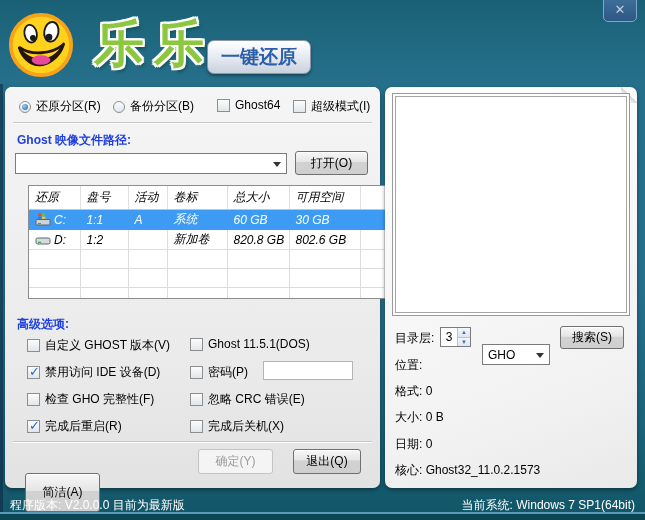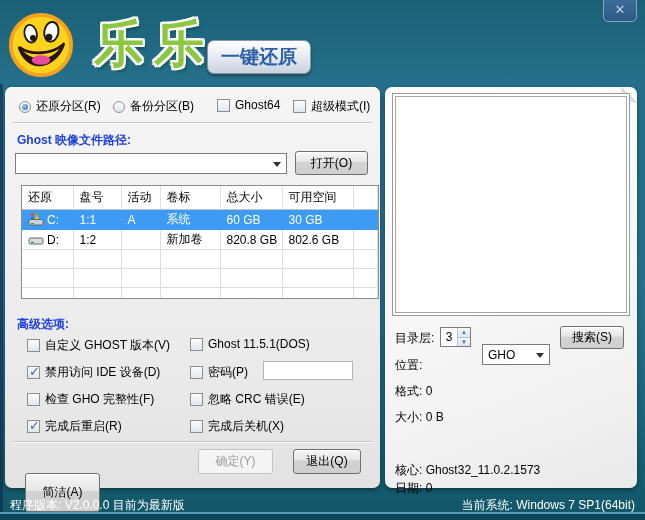--- a/index.html
+++ b/index.html
@@ -89,22 +89,22 @@
     background:linear-gradient(180deg,#f7f7f7,#e5e5e5 45%,#d2d2d2 46%,#cfcfcf);
     border:1px solid #707070; border-radius:3px; cursor:pointer; font-size:12px;
     box-shadow:inset 0 1px 0 #fff;
   }
   .win-btn.disabled {
     color:#9c9c9c; background:#f4f4f4; border-color:#c3c3c3; box-shadow:none; cursor:default;
   }
 
   
   .disk-table-wrap {
-    position:absolute; left:16px; top:98px; width:358px; height:114px;
-    background:#fff; border:1px solid #8c8c8c; overflow:hidden;
+    position:absolute; left:23px; top:98px; width:358px; height:114px;
+    background:#fff; border:1px solid #8c8c8c; overflow:hidden;font-style:italic;
   }
   table.disk { border-collapse:collapse; width:100%; table-layout:fixed; font-size:12px; }
   table.disk th {
     font-weight:normal; text-align:left; padding:3px 0 3px 6px; height:22px;
     border-bottom:1px solid #c4c4c4; border-right:1px solid #e0e0e0; background:#fff; white-space:nowrap;
   }
   table.disk td {
     padding:1px 0 1px 6px; height:19px;
     border-bottom:1px solid #dcdcdc; border-right:1px solid #dcdcdc; white-space:nowrap; overflow:hidden;
   }
@@ -354,21 +354,21 @@
 
     <div class="info-line" style="top:270px;">
       <span>位置:</span> <span></span>
     </div>
     <div class="info-line" style="top:296px;">
       <span>格式:</span> <span>0</span>
     </div>
     <div class="info-line" style="top:322px;">
       <span>大小:</span> <span>0 B</span>
     </div>
-    <div class="info-line" style="top:349px;margin-top:44px;">
+    <div class="info-line" style="top:349px;">
       <span>日期:</span> <span>0</span>
     </div>
     <div class="info-line" style="top:375px;">
       <span>核心:</span> <span>Ghost32_11.0.2.1573</span>
     </div>
   </div>
 
   <div class="status-left">程序版本: V2.0.0.0  目前为最新版</div>
   <div class="status-right">当前系统: Windows 7 SP1(64bit)</div>
 

